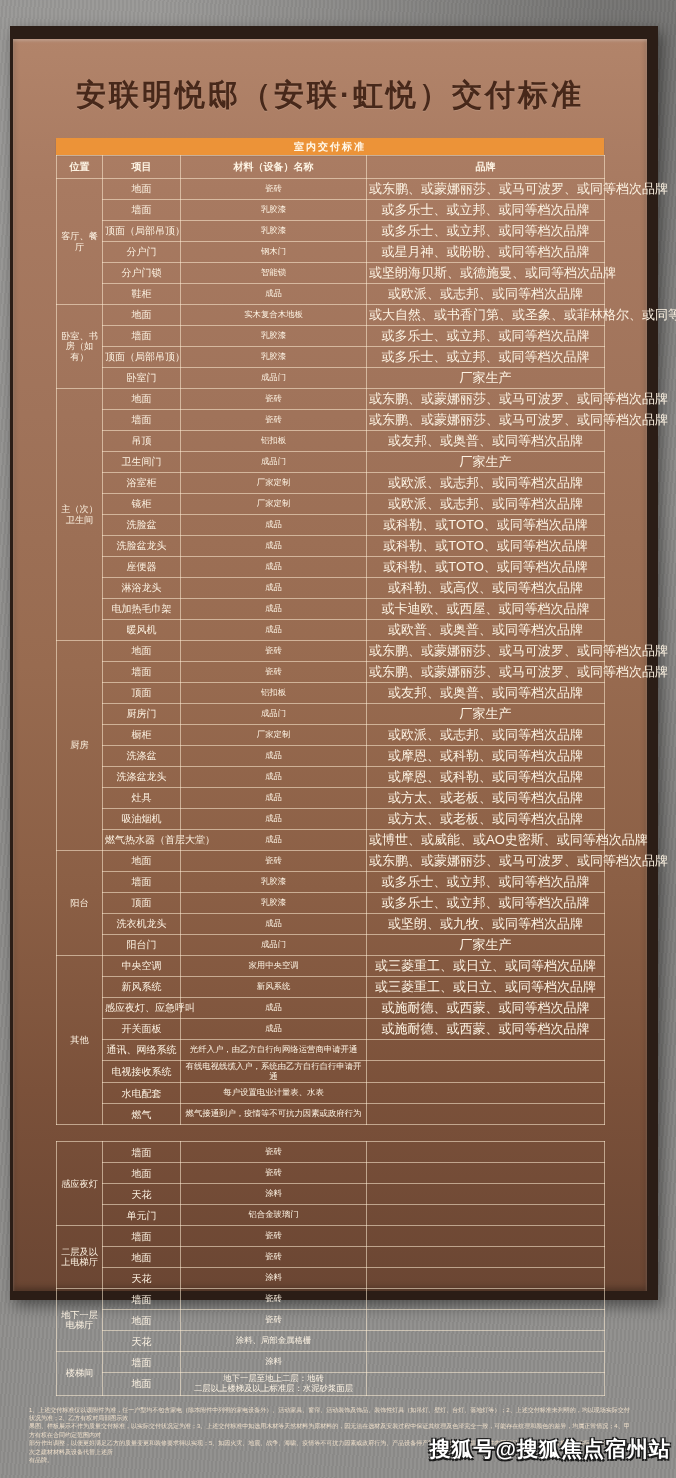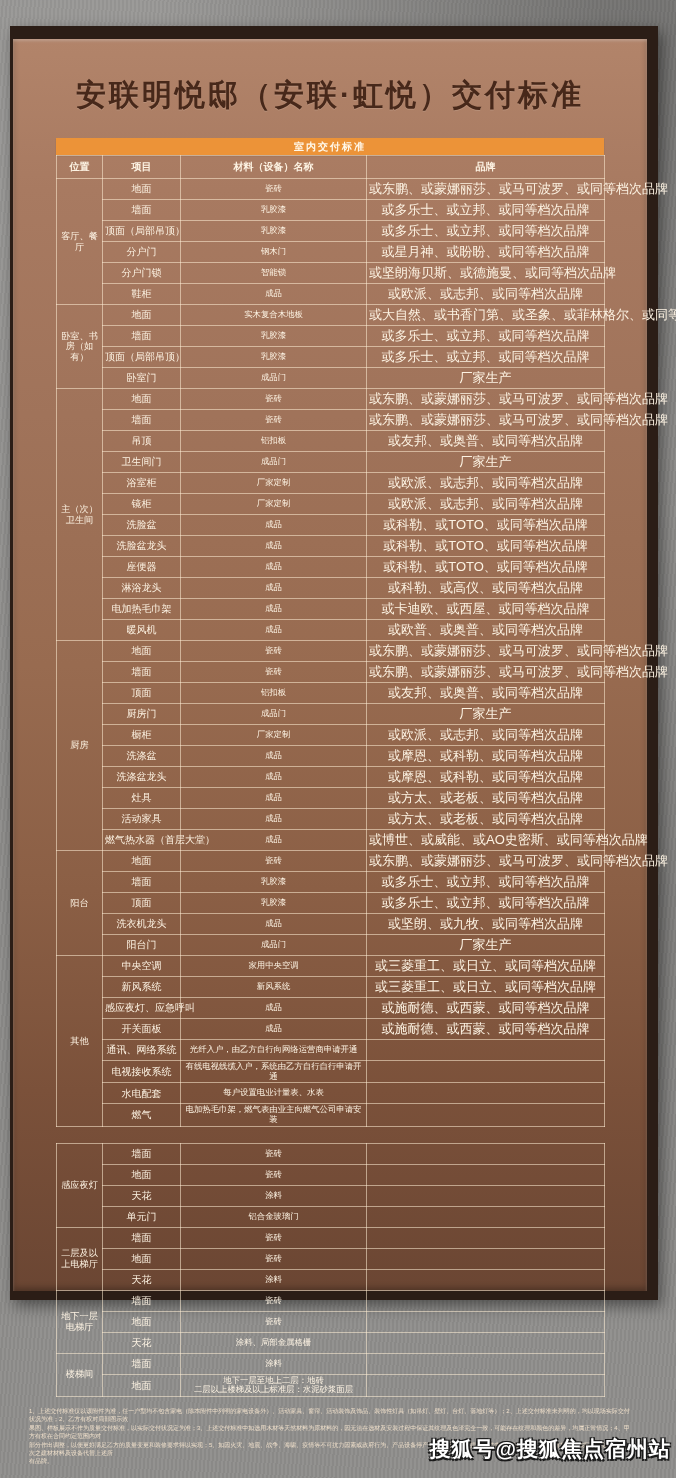--- a/index.html
+++ b/index.html
@@ -231,21 +231,21 @@
               <td class="item">洗涤盆龙头</td>
               <td class="mat">成品</td>
               <td class="brand">或摩恩、或科勒、或同等档次品牌</td>
             </tr>
             <tr>
               <td class="item">灶具</td>
               <td class="mat">成品</td>
               <td class="brand">或方太、或老板、或同等档次品牌</td>
             </tr>
             <tr>
-              <td class="item">活动家具</td>
+              <td class="item">吸油烟机</td>
               <td class="mat">成品</td>
               <td class="brand">或方太、或老板、或同等档次品牌</td>
             </tr>
             <tr>
               <td class="item">燃气热水器（首层大堂）</td>
               <td class="mat">成品</td>
               <td class="brand">或博世、或威能、或AO史密斯、或同等档次品牌</td>
             </tr>
             <tr>
               <td class="loc" rowspan="5">阳台</td>
@@ -304,21 +304,21 @@
               <td class="mat">有线电视线缆入户，系统由乙方自行自行申请开通</td>
               <td class="brand"></td>
             </tr>
             <tr>
               <td class="item">水电配套</td>
               <td class="mat">每户设置电业计量表、水表</td>
               <td class="brand"></td>
             </tr>
             <tr>
               <td class="item">燃气</td>
-              <td class="mat">电加热毛巾架，燃气表由业主向燃气公司申请安装</td>
+              <td class="mat">燃气接通到户，疫情等不可抗力因素或政府行为</td>
               <td class="brand"></td>
             </tr>
           </tbody>
       </table>
     </div>
 
     <div class="gap"></div>
 
     <div class="tablewrap">
       <table id="public-table">

